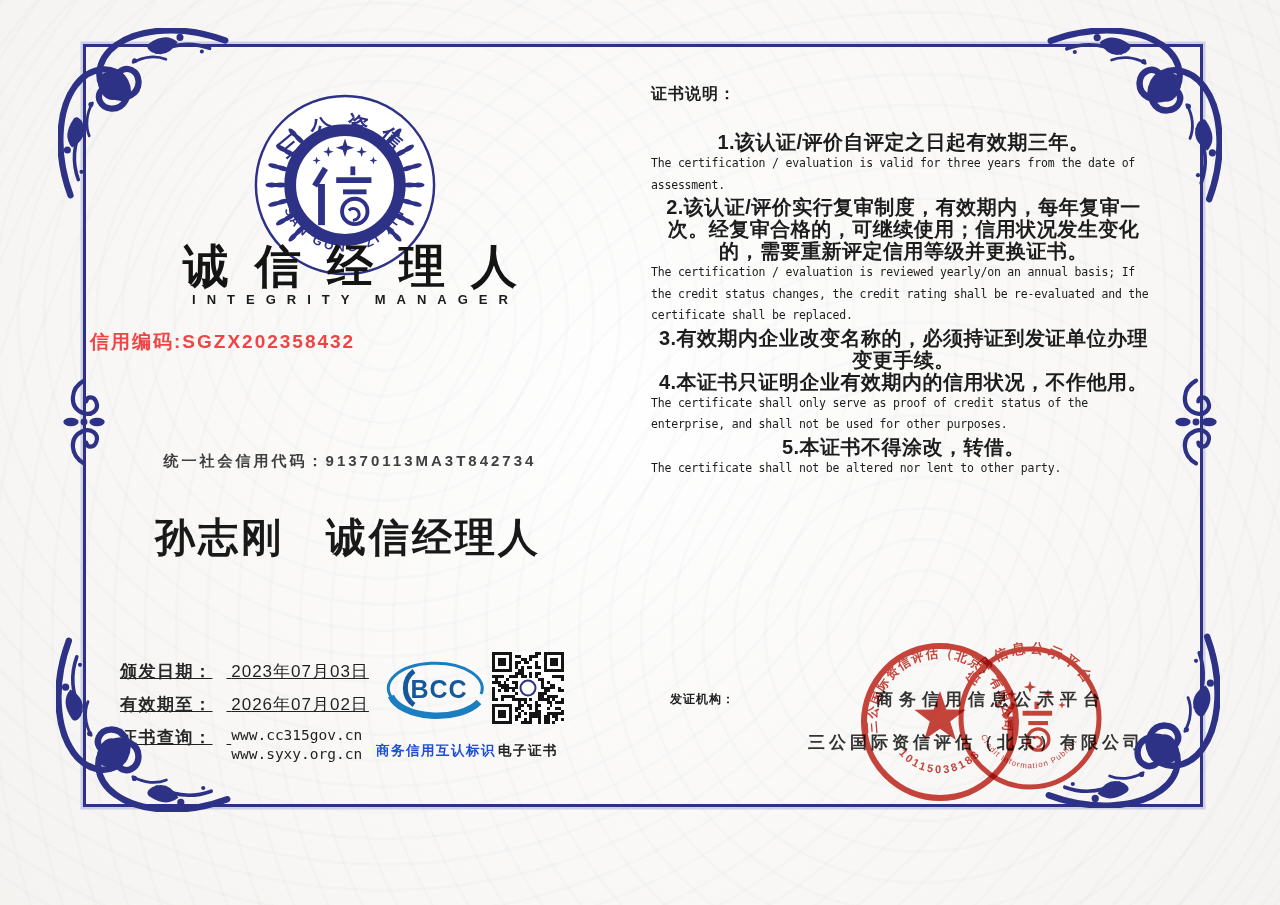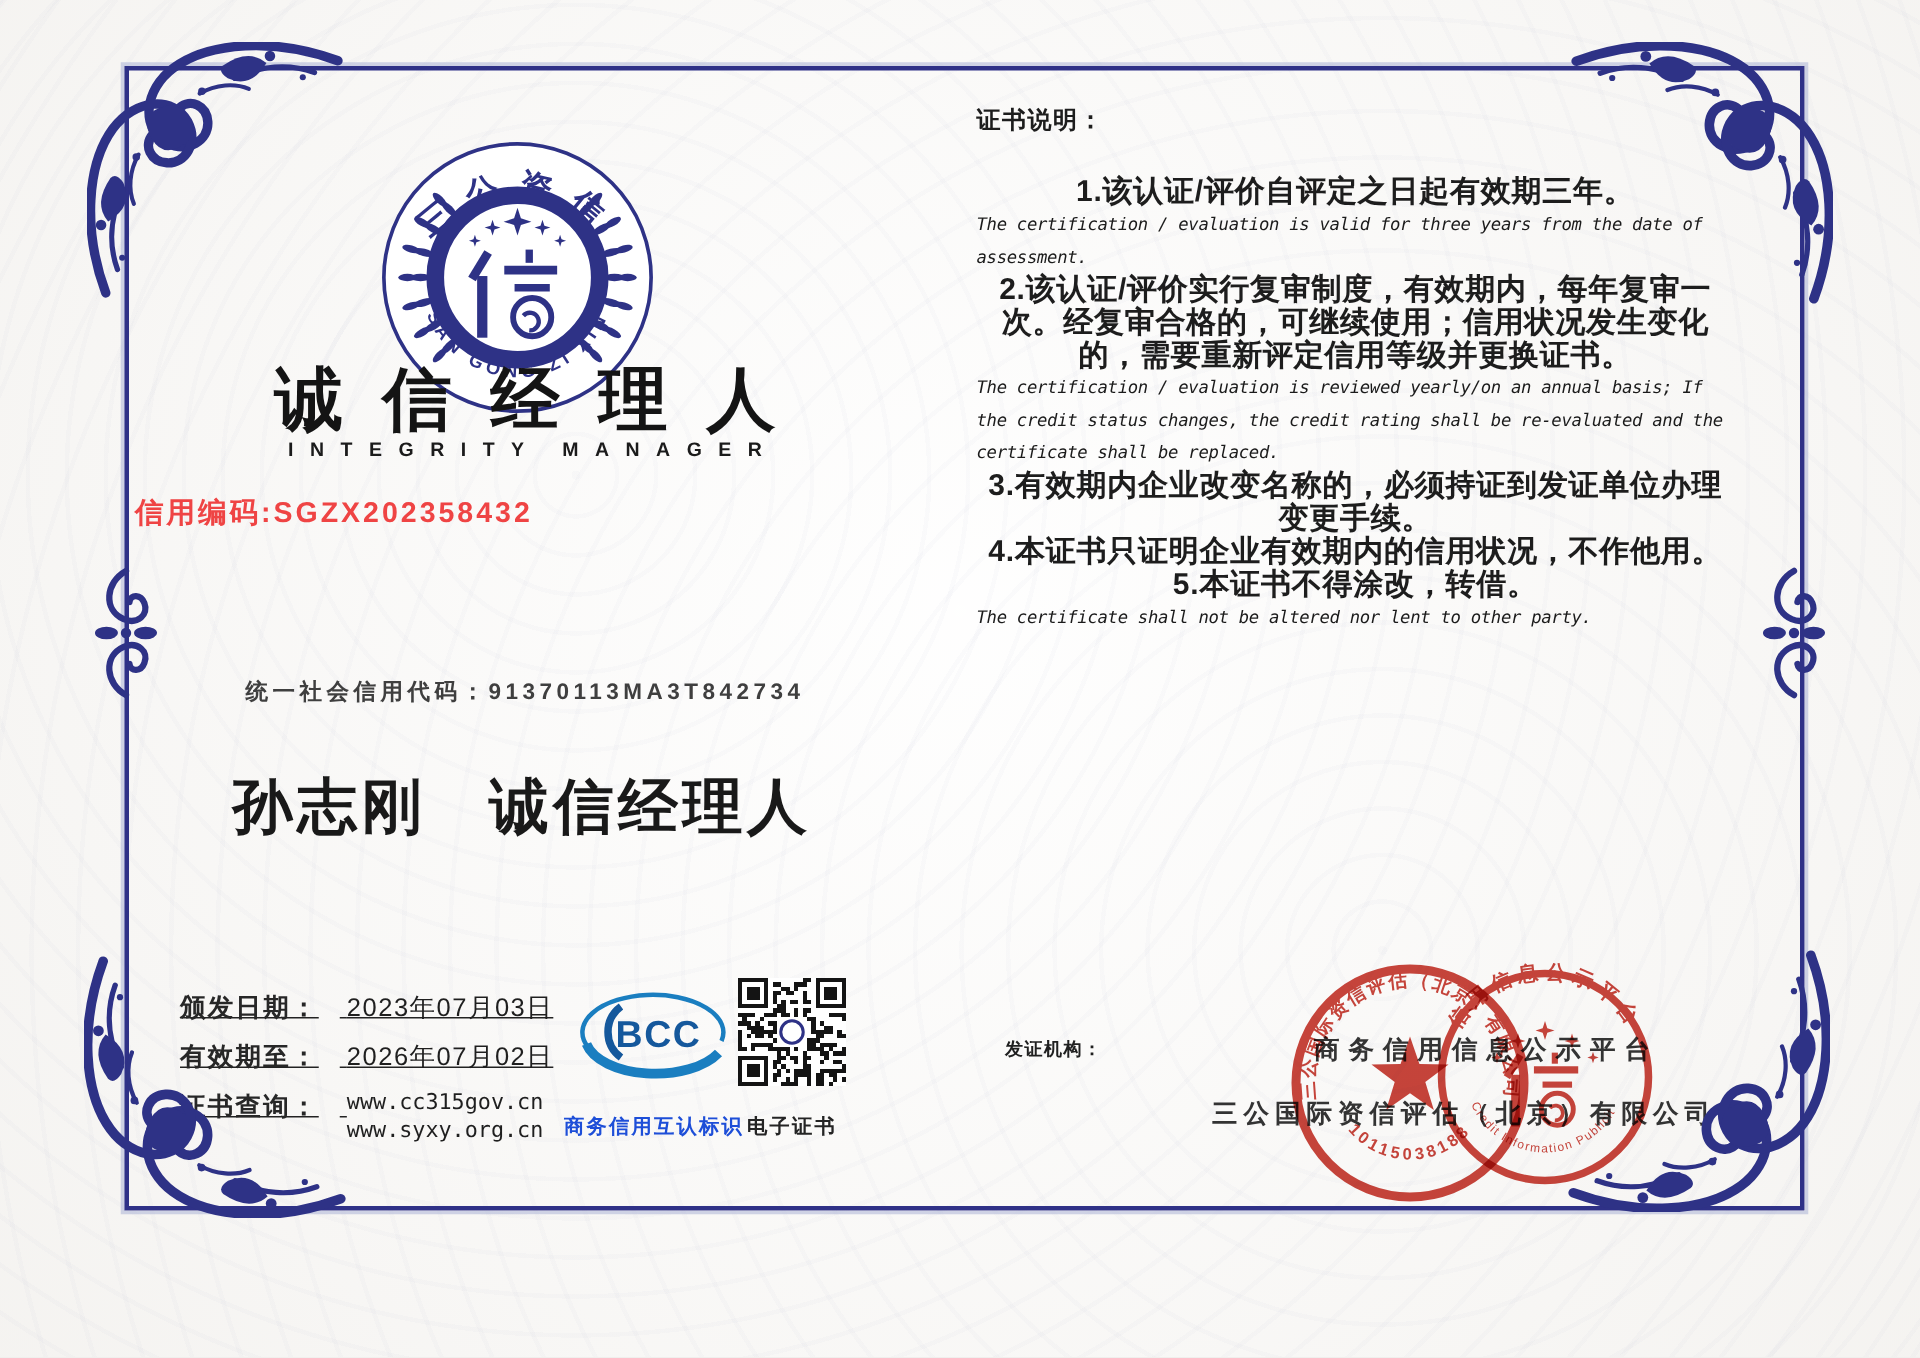--- a/index.html
+++ b/index.html
@@ -26,25 +26,25 @@
     font-weight:bold;color:#ef4444;letter-spacing:2px;z-index:2;}
   .company{left:70px;top:377px;width:560px;text-align:center;font-size:31px;font-weight:800;
     color:#c23b33;letter-spacing:2px;white-space:nowrap;z-index:2;}
   .uscc{left:90px;top:452px;width:520px;text-align:center;font-size:15px;font-weight:bold;
     color:#3f3f3f;letter-spacing:3px;z-index:2;}
   .holder{left:155px;top:510px;font-family:"Liberation Serif",serif;font-size:40px;
     font-weight:900;color:#191919;letter-spacing:3px;white-space:nowrap;z-index:2;}
   .holder .gap{display:inline-block;width:42px;}
   
   .desc{left:651px;top:70px;width:505px;z-index:2;}
-  .desc h3{margin:0 0 26px 0;font-size:16px;font-weight:bold;color:#1d1d1d;letter-spacing:1px;}
+  .desc h3{margin:14px 0 26px 0;font-size:16px;font-weight:bold;color:#1d1d1d;letter-spacing:1px;}
   .desc p{margin:0;}
   .desc .zh{font-size:20px;font-weight:600;color:#1d1d1d;line-height:22px;letter-spacing:.5px;text-align:center;}
   .desc .en{font-family:"DejaVu Sans Mono",monospace;font-size:11.5px;color:#1b1b1b;
-    line-height:21.5px;letter-spacing:-0.2px;font-style:italic;}
+    line-height:21.5px;letter-spacing:-0.2px;}
   
   .inforow{left:120px;font-size:17px;z-index:2;white-space:nowrap;text-decoration:underline;}
   .inforow .lbl{font-weight:bold;color:#272727;letter-spacing:1.5px;margin-right:14px;}
   .inforow .val{color:#1f1f1f;letter-spacing:1px;}
   .urls{display:inline-block;vertical-align:top;font-family:"DejaVu Sans Mono",monospace;
     font-size:14.5px;color:#1f1f1f;line-height:19px;letter-spacing:0;}
   .bcc{left:383px;top:656px;width:106px;height:64px;z-index:2;}
   .bcc-label{left:368px;top:742px;width:136px;text-align:center;font-size:13.5px;
     font-weight:bold;color:#1d4ed8;letter-spacing:1.5px;z-index:2;}
   .qr{left:492px;top:652px;width:72px;height:72px;z-index:2;background:#fff;}
@@ -196,20 +196,21 @@
   <div class="abs holder"><span>孙志刚</span><span class="gap"></span><span>诚信经理人</span></div>
 
   <div class="abs desc">
     <h3>证书说明：</h3>
     <p class="zh">1.该认证/评价自评定之日起有效期三年。</p>
     <p class="en">The certification / evaluation is valid for three years from the date of assessment.</p>
     <p class="zh">2.该认证/评价实行复审制度，有效期内，每年复审一次。经复审合格的，可继续使用；信用状况发生变化的，需要重新评定信用等级并更换证书。</p>
     <p class="en">The certification / evaluation is reviewed yearly/on an annual basis; If the credit status changes, the credit rating shall be re-evaluated and the certificate shall be replaced.</p>
     <p class="zh">3.有效期内企业改变名称的，必须持证到发证单位办理变更手续。</p>
     <p class="zh">4.本证书只证明企业有效期内的信用状况，不作他用。</p>
+    <p class="en">The certificate shall only serve as proof of credit status of the enterprise, and shall not be used for other purposes.</p>
     <p class="zh">5.本证书不得涂改，转借。</p>
     <p class="en">The certificate shall not be altered nor lent to other party.</p>
   </div>
 
   <div class="abs inforow" style="top:660px">
     <span class="lbl">颁发日期：</span>
     <span class="val">2023年07月03日</span>
   </div>
   <div class="abs inforow" style="top:693px">
     <span class="lbl">有效期至：</span>

